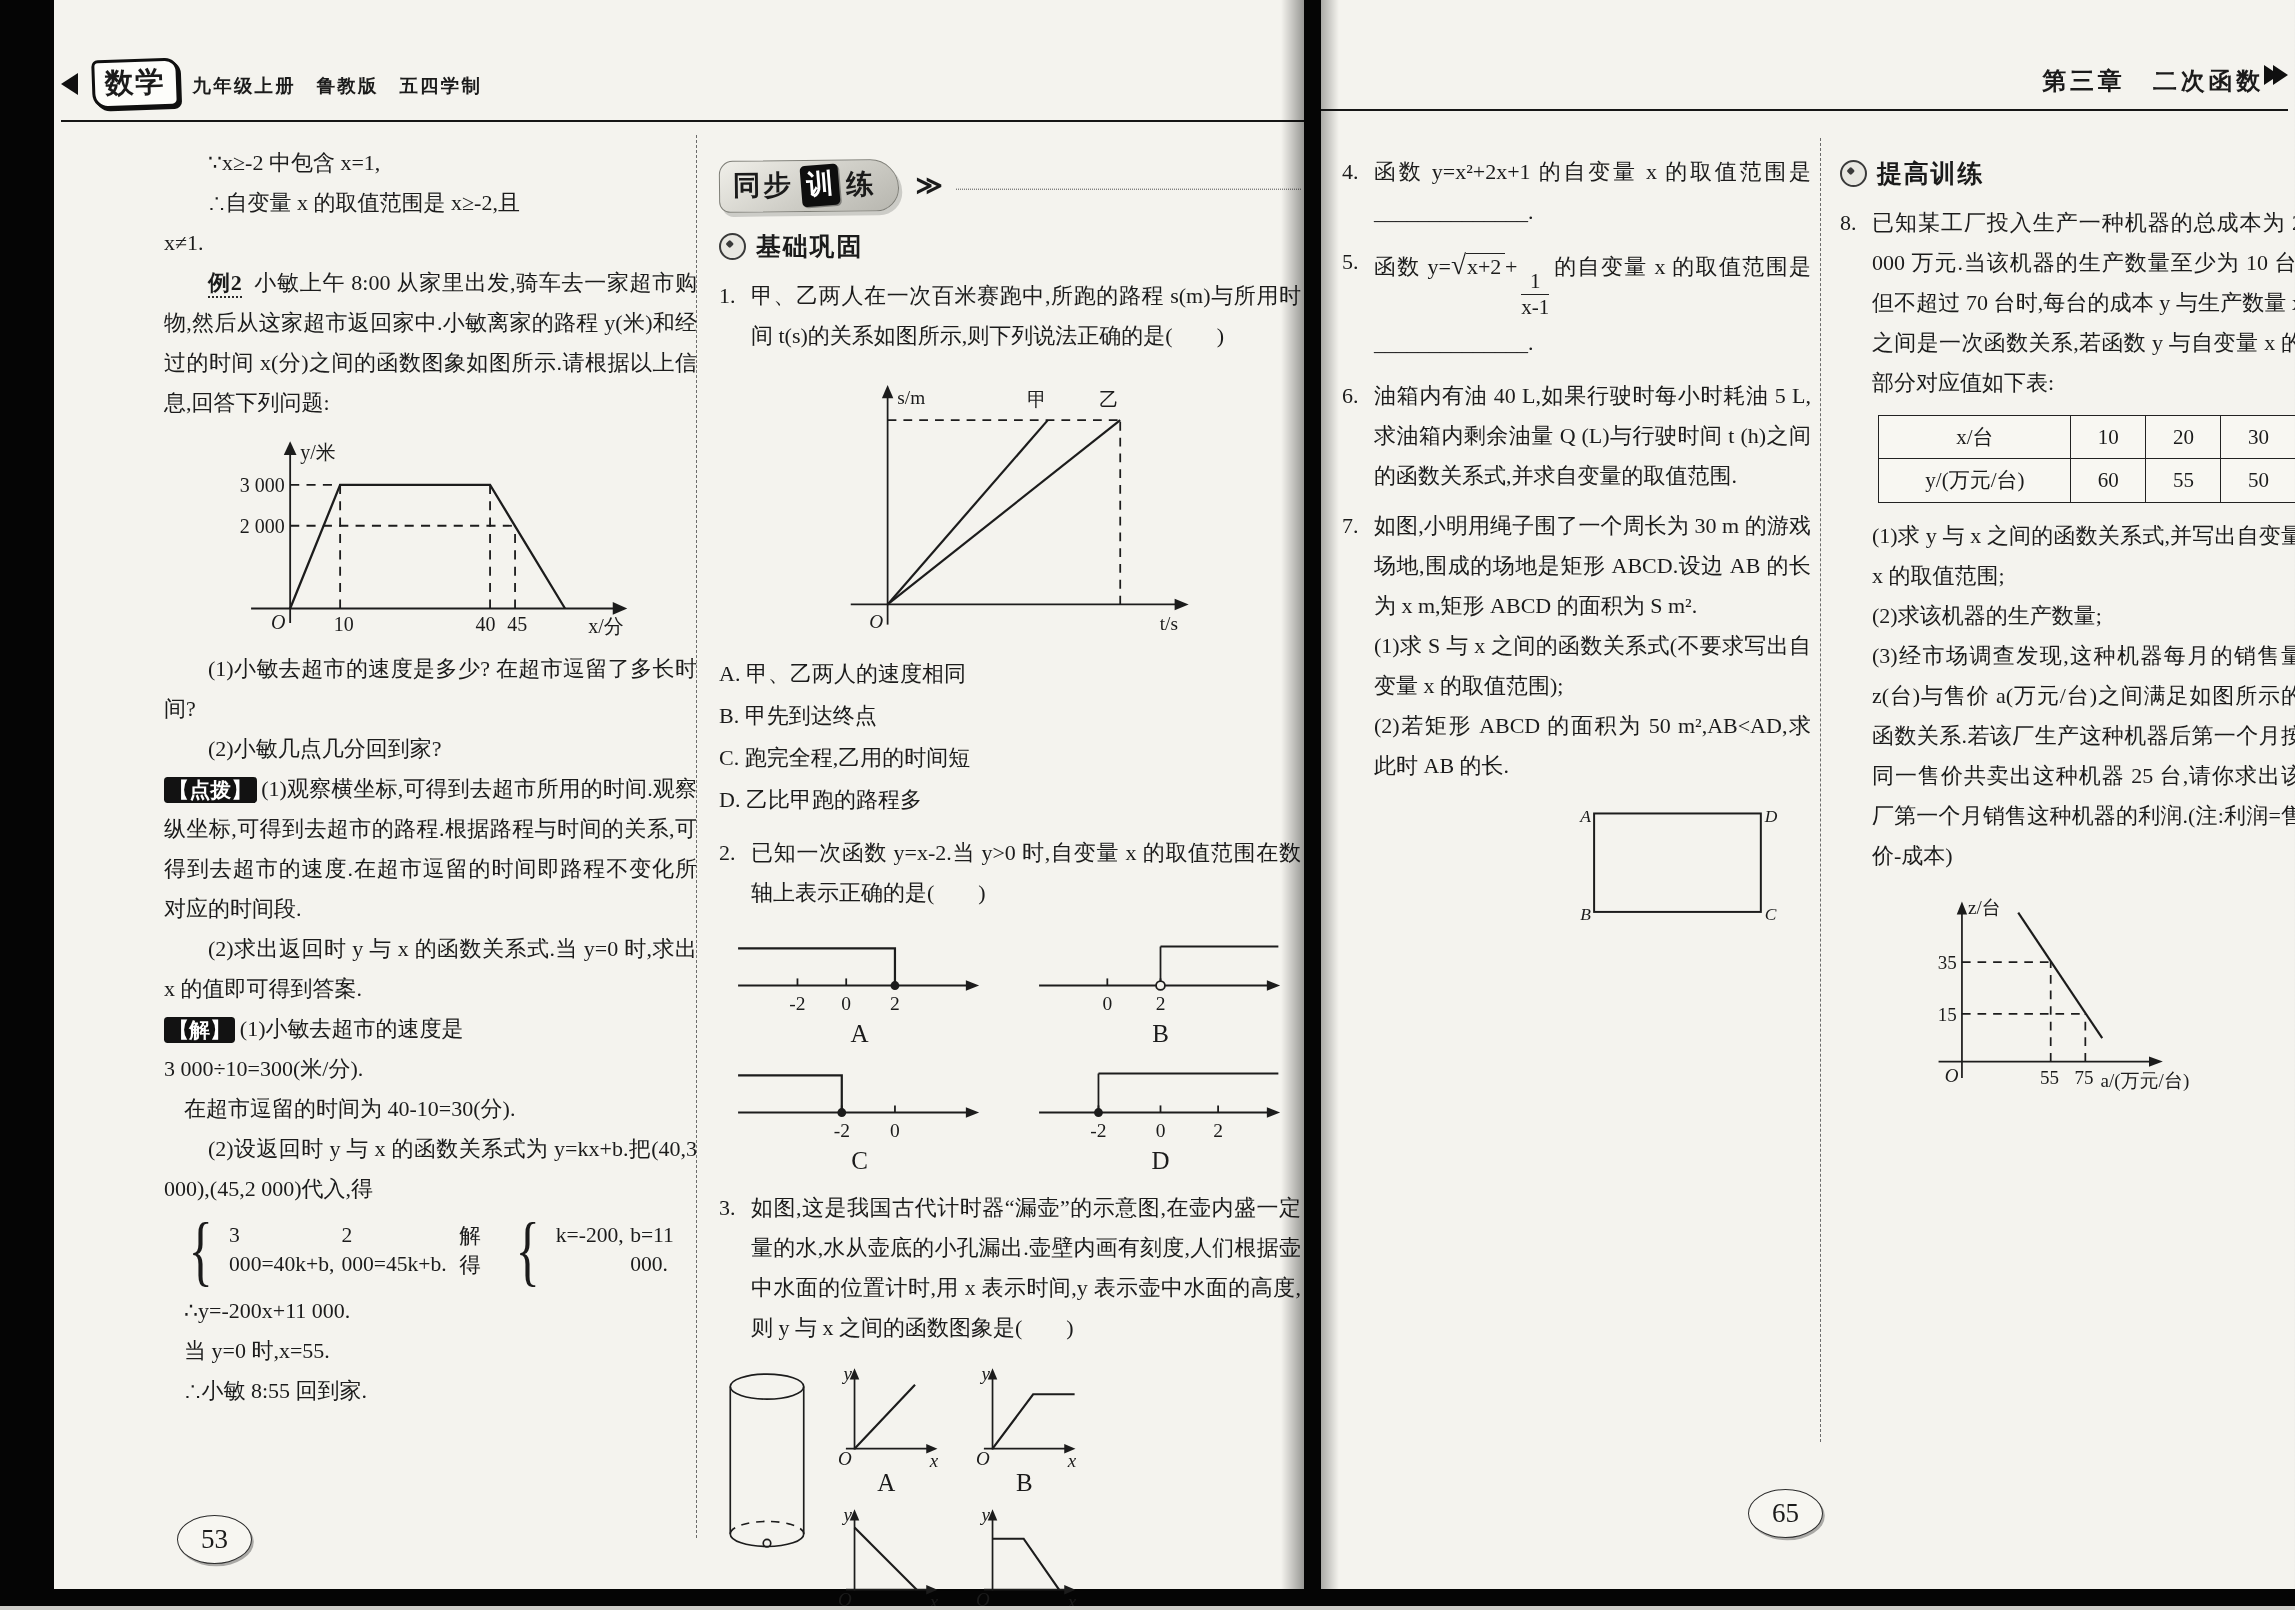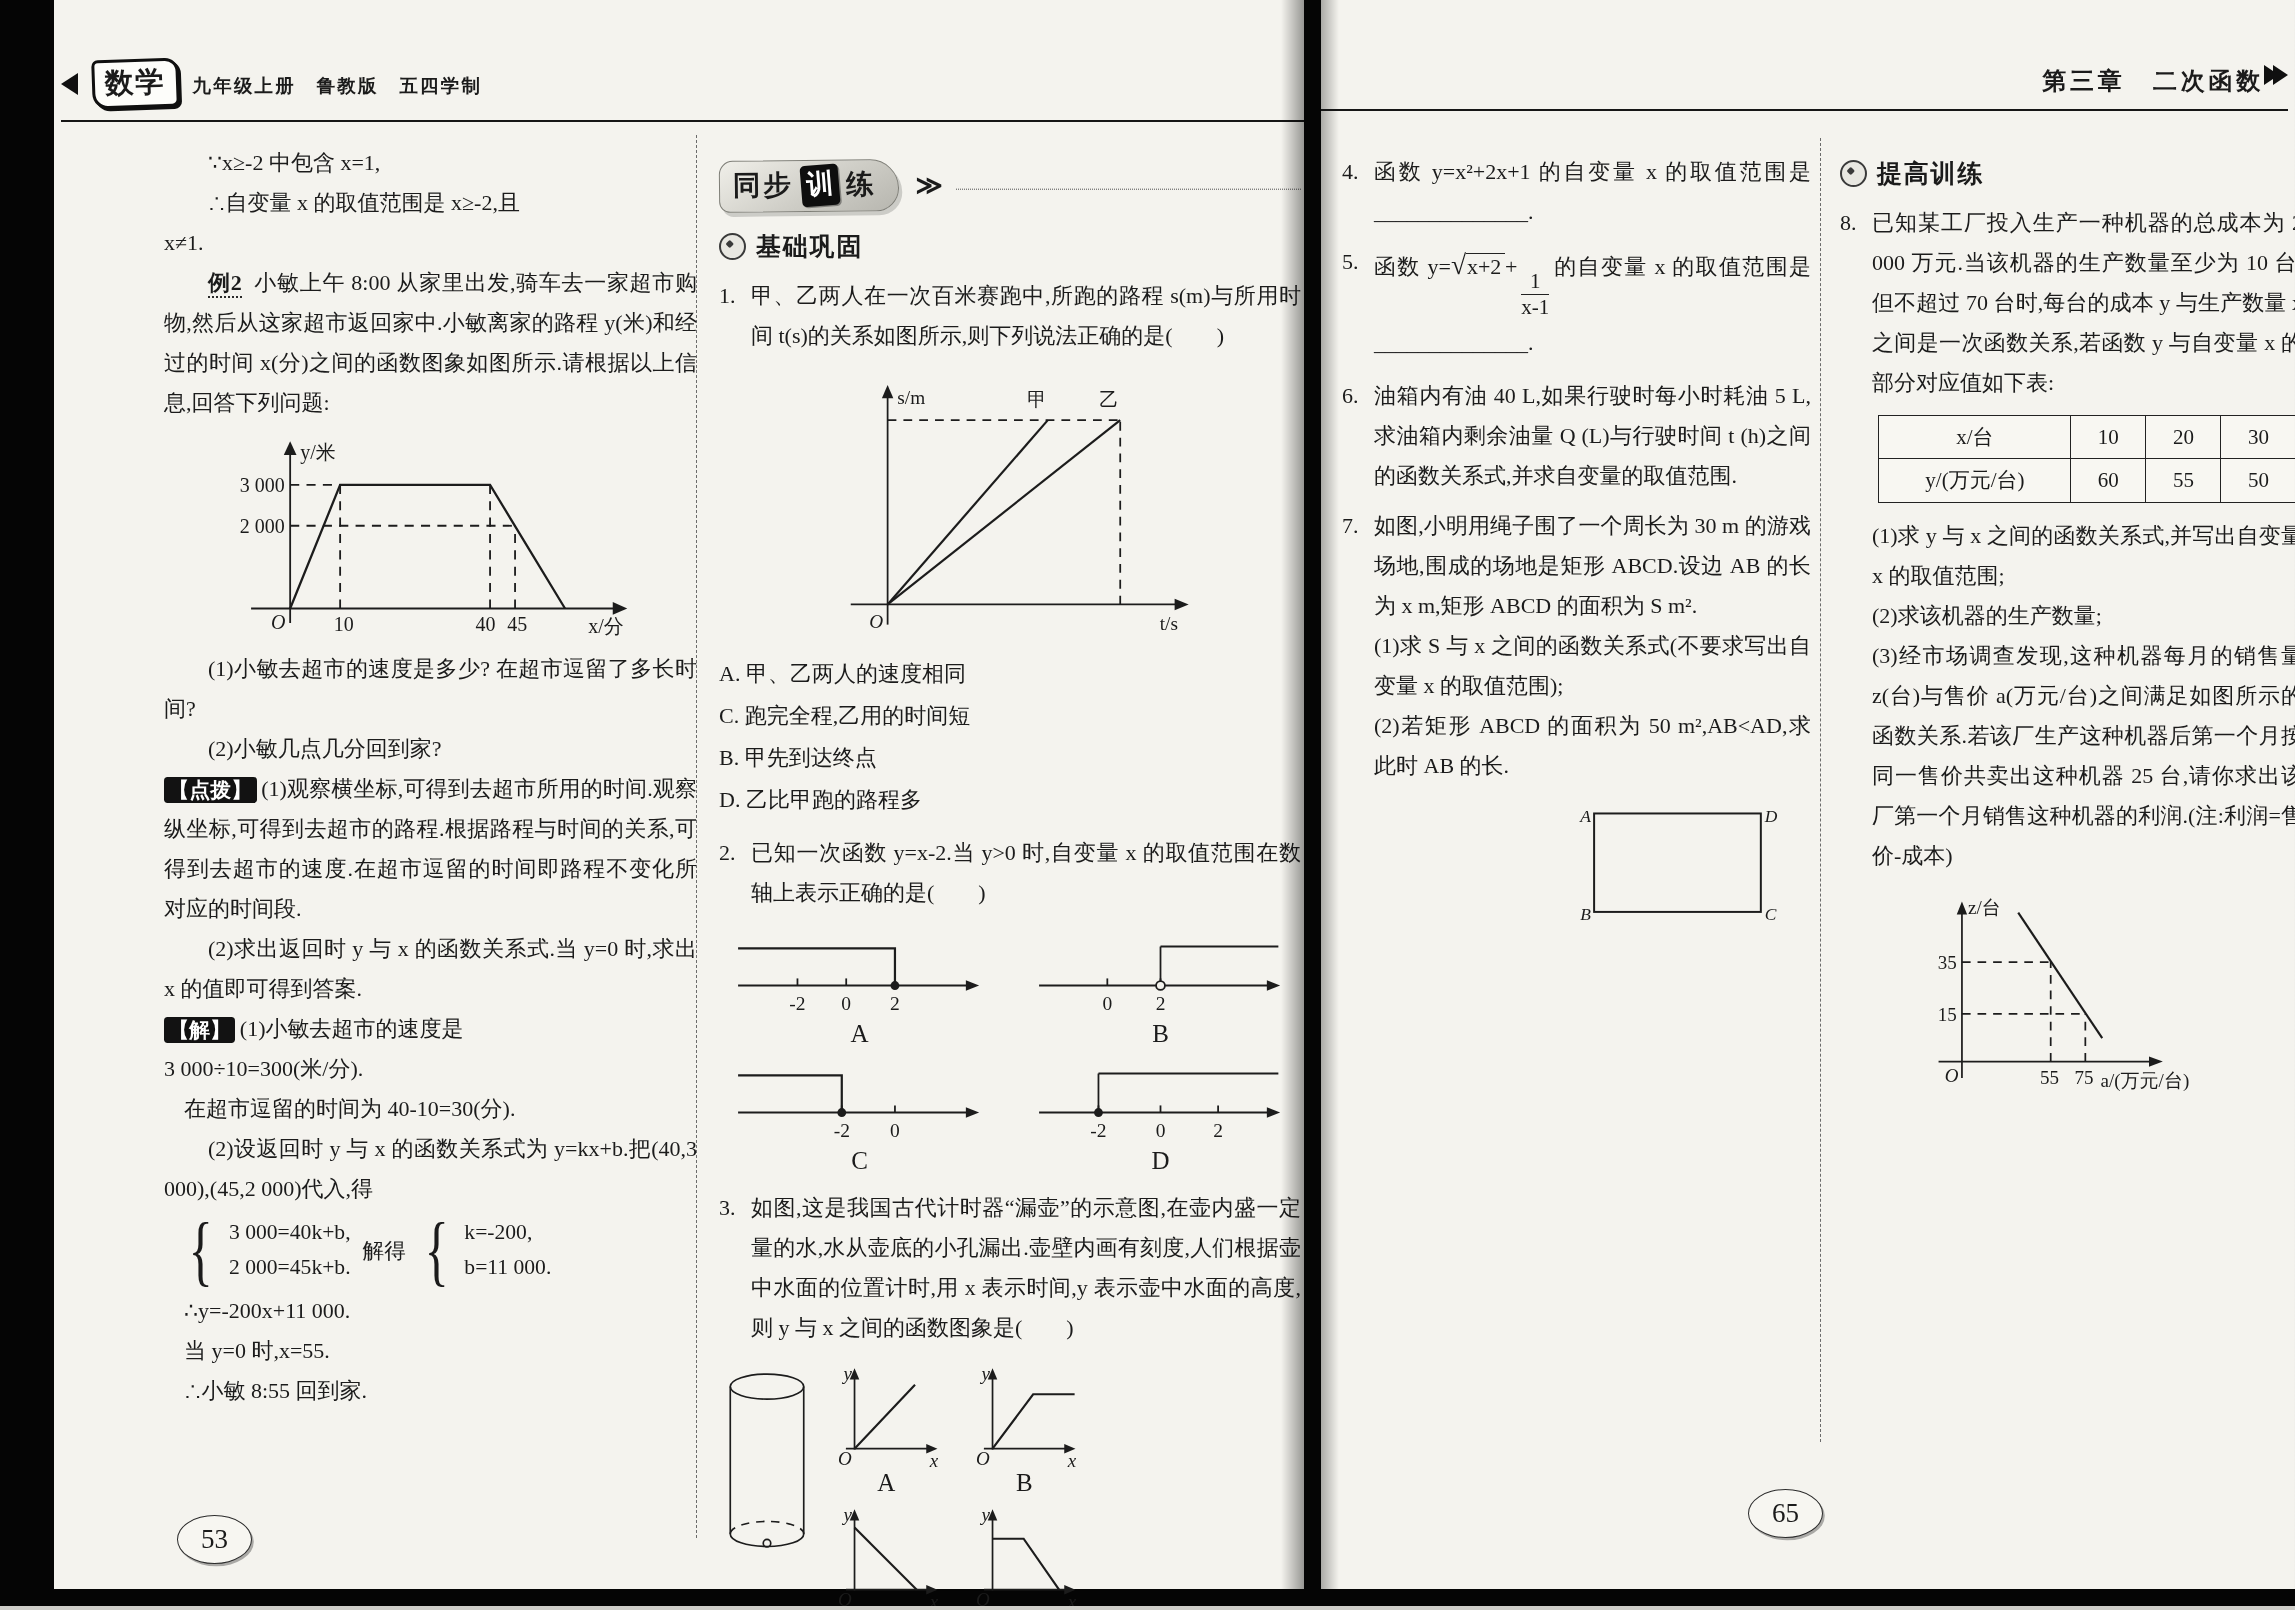--- a/index.html
+++ b/index.html
@@ -49,21 +49,21 @@
   .qb{flex:1;text-align:justify;}
   .opt{font-size:22px;line-height:42px;}
   .tag{font-family:"Liberation Sans",sans-serif;font-weight:900;background:#121212;color:#fff;
        padding:0.5px 4.6px 2.3px 4.6px;border-radius:3.7px;margin-right:4.6px;font-size:20.7px;white-space:nowrap;}
   .exlabel{font-family:Liberation Serif, serif;font-weight:900;border-bottom:2.8px dotted #2a2a2a;
            padding-bottom:0.9px;margin-right:12px;}
 
   
   .eqwrap{display:flex;align-items:center;gap:9.2px;margin:6.4px 0 6.4px 18.4px;font-size:21.6px;}
   .brace{font-size:78px;font-weight:400;line-height:69px;transform:scaleX(.65);}
-  .eqcol{display:flex;flex-direction:column;gap:6.4px;line-height:29px;}
+  .eqcol{display:flex;gap:6.4px;line-height:29px;}
   .eqmid{margin:0 2.8px;}
 
   
   .banner{display:flex;align-items:center;gap:17px;margin:16.5px 0 18.4px 0;}
   .bbox{display:flex;align-items:center;gap:7.3px;
         background:linear-gradient(150deg,#f0efe9,#cfcec7 55%,#b7b6af);
         border:1.4px solid #7e7e77;border-radius:13.8px 29px 23px 11px;
         padding:3.7px 21px 5.5px 13px;box-shadow:3.2px 4.1px 0 rgba(0,0,0,.16);transform:rotate(-.6deg);}
   .bt1{font:900 27.5px "Liberation Sans",sans-serif;letter-spacing:2.8px;}
   .bt2{background:#0e0e0e;color:#fff;font:900 27px "Liberation Serif",serif;padding:0.9px 5.5px 3.7px 5.5px;
@@ -234,22 +234,22 @@
           <line class="sline2" x1="170" y1="540" x2="700" y2="120"></line>
           <text class="stext" x="192" y="84">s/m</text>
           <text class="stext" x="488" y="88">甲</text>
           <text class="stext" x="652" y="88">乙</text>
           <text class="stext sital" x="128" y="594">O</text>
           <text class="stext" x="790" y="598">t/s</text>
         </svg>
       </div>
 
       <div class="opt">A. 甲、乙两人的速度相同</div>
+      <div class="opt">B. 甲先到达终点</div>
       <div class="opt">C. 跑完全程,乙用的时间短</div>
-      <div class="opt">B. 甲先到达终点</div>
       <div class="opt">D. 乙比甲跑的路程多</div>
 
       <div class="q" style="margin-top:12px;">
         <span class="qn">2.</span>
         <span class="qb">已知一次函数 y=x-2.当 y&gt;0 时,自变量 x 的取值范围在数轴上表示正确的是(　　)</span>
       </div>
 
       <div class="nlgrid">
         <div class="nlcell">
           <svg width="257" height="94" viewBox="0 0 580 210">

